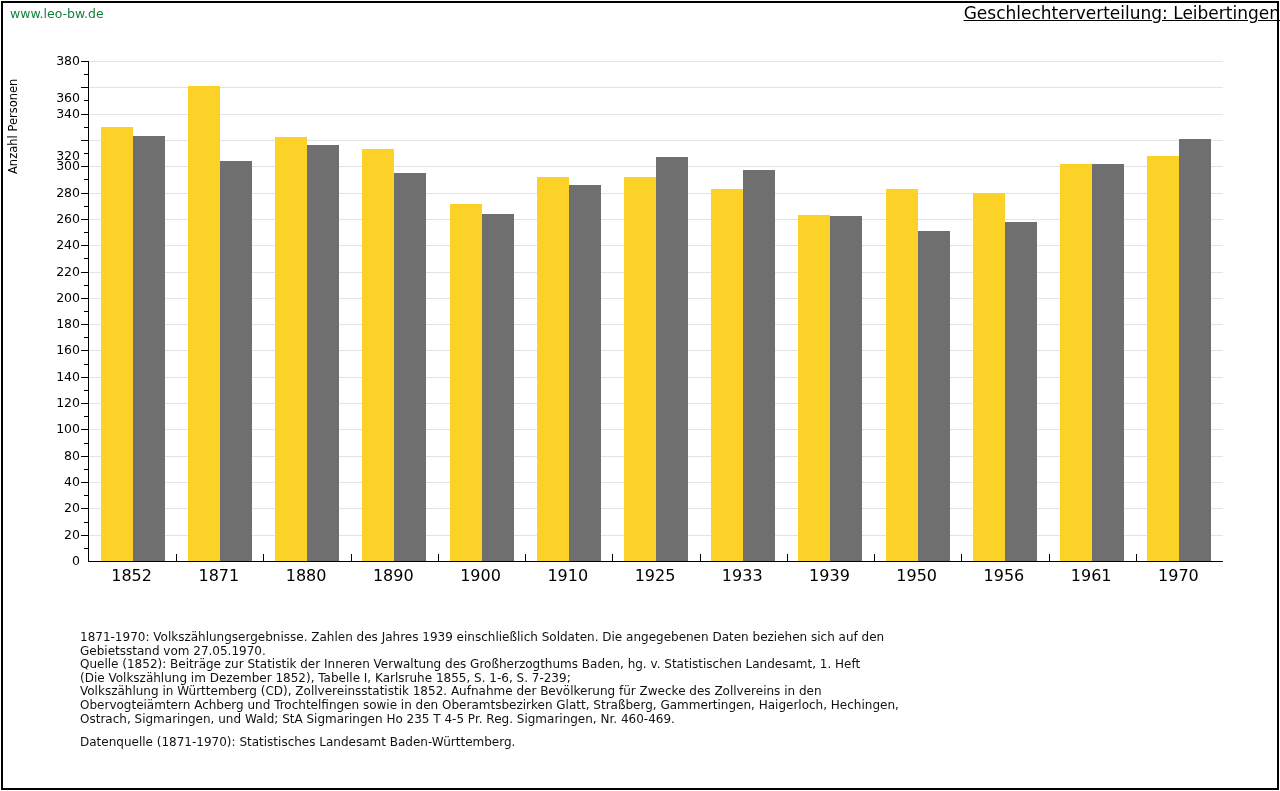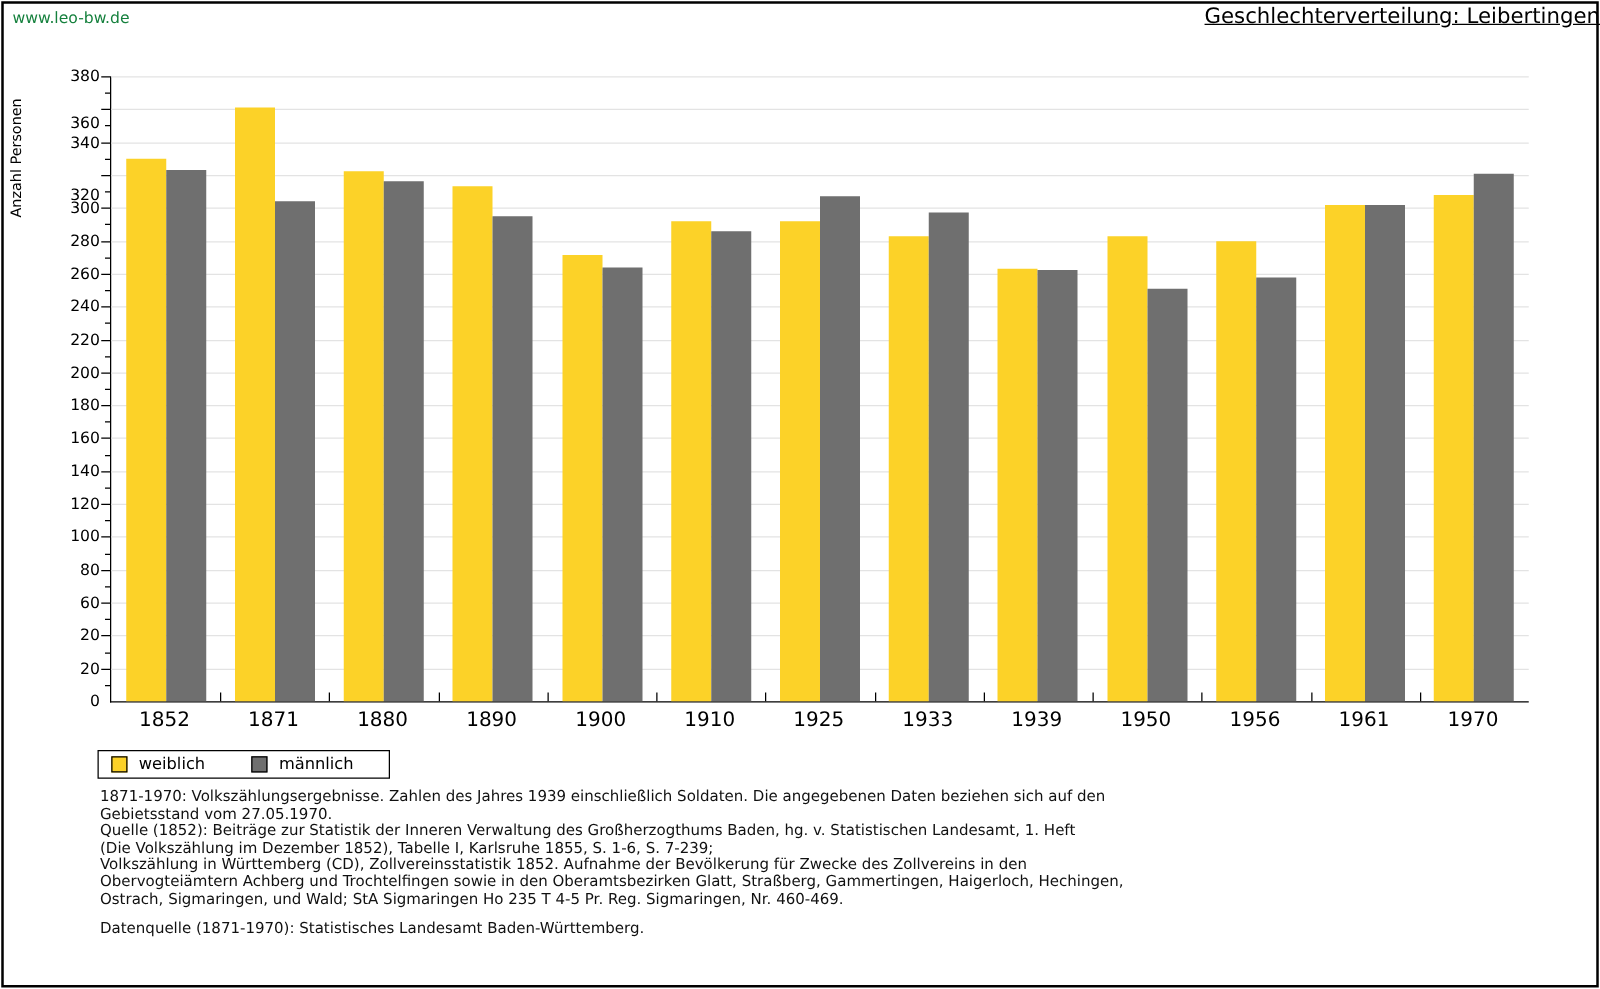--- a/index.html
+++ b/index.html
@@ -137,45 +137,35 @@
       <div class="bar" style="left: 915.923px; height: 339.474px; background: rgb(111, 111, 111);"></div>
       <div class="x-tick" style="left: 872.308px;"></div>
       <div class="bar" style="left: 971.154px; height: 397.368px; background: rgb(252, 210, 40);"></div>
       <div class="bar" style="left: 1003.15px; height: 397.368px; background: rgb(111, 111, 111);"></div>
       <div class="x-tick" style="left: 959.538px;"></div>
       <div class="bar" style="left: 1058.38px; height: 405.263px; background: rgb(252, 210, 40);"></div>
       <div class="bar" style="left: 1090.38px; height: 422.368px; background: rgb(111, 111, 111);"></div>
       <div class="x-tick" style="left: 1046.77px;"></div>
     </div>
 
-  <div class="legend">
-    <div class="legend-item">
-      <span class="legend-swatch" style="background: rgb(252, 210, 40);"></span>
-      <span>weiblich</span>
-    </div>
-    <div class="legend-item">
-      <span class="legend-swatch" style="background: rgb(111, 111, 111);"></span>
-      <span>männlich</span>
-    </div>
-  </div>
 
   <div class="footer">
     <p>1871-1970: Volkszählungsergebnisse. Zahlen des Jahres 1939 einschließlich Soldaten. Die angegebenen Daten beziehen sich auf den</p>
     <p>Gebietsstand vom 27.05.1970.</p>
     <p>Quelle (1852): Beiträge zur Statistik der Inneren Verwaltung des Großherzogthums Baden, hg. v. Statistischen Landesamt, 1. Heft</p>
     <p>(Die Volkszählung im Dezember 1852), Tabelle I, Karlsruhe 1855, S. 1-6, S. 7-239;</p>
     <p>Volkszählung in Württemberg (CD), Zollvereinsstatistik 1852. Aufnahme der Bevölkerung für Zwecke des Zollvereins in den</p>
     <p>Obervogteiämtern Achberg und Trochtelfingen sowie in den Oberamtsbezirken Glatt, Straßberg, Gammertingen, Haigerloch, Hechingen,</p>
     <p>Ostrach, Sigmaringen, und Wald; StA Sigmaringen Ho 235 T 4-5 Pr. Reg. Sigmaringen, Nr. 460-469.</p>
     <p class="datasource">Datenquelle (1871-1970): Statistisches Landesamt Baden-Württemberg.</p>
   </div>
 <div class="ytick-label" style="top: 553px;">0</div>
     <div class="ytick-label" style="top: 526.684px;">20</div>
     <div class="ytick-label" style="top: 500.368px;">20</div>
-    <div class="ytick-label" style="top: 474.053px;">60</div>
+    <div class="ytick-label" style="top: 474.053px;">40</div>
     <div class="ytick-label" style="top: 447.737px;">80</div>
     <div class="ytick-label" style="top: 421.421px;">100</div>
     <div class="ytick-label" style="top: 395.105px;">120</div>
     <div class="ytick-label" style="top: 368.789px;">140</div>
     <div class="ytick-label" style="top: 342.474px;">160</div>
     <div class="ytick-label" style="top: 316.158px;">180</div>
     <div class="ytick-label" style="top: 289.842px;">200</div>
     <div class="ytick-label" style="top: 263.526px;">220</div>
     <div class="ytick-label" style="top: 237.211px;">240</div>
     <div class="ytick-label" style="top: 210.895px;">260</div>

